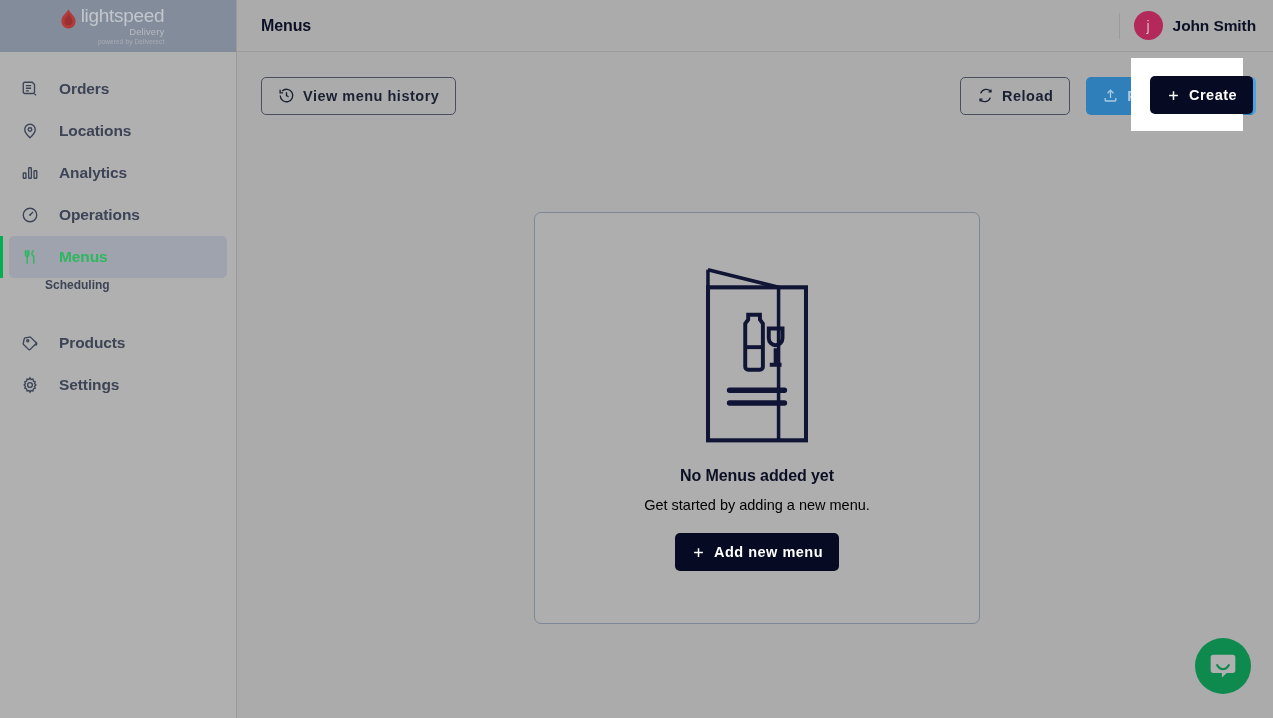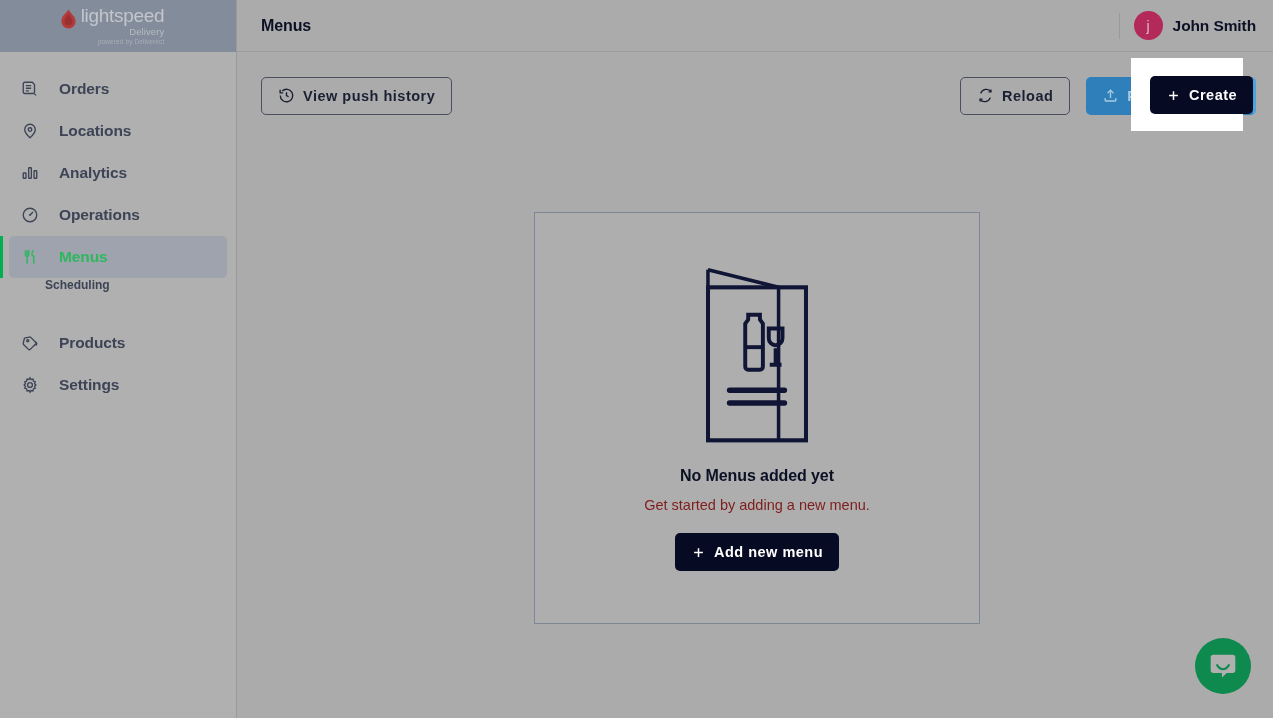--- a/index.html
+++ b/index.html
@@ -243,38 +243,38 @@
     left: 19px; top: 18px;
   }
 
   
   .card {
     position: absolute;
     left: 534px; top: 212px;
     width: 446px;
     height: 412px;
     border: 1px solid #7e8794;
-    border-radius: 0;
+    border-radius: 7px;
     background: #aeaeae;
     display: flex;
     flex-direction: column;
     align-items: center;
     justify-content: center;
   }
   .menu-illustration { width: 102px; height: 180px; margin-bottom: 22px; }
   .empty-title {
     font-size: 16px;
     font-weight: 700;
     color: #0c1024;
     margin-bottom: 12px;
     letter-spacing: -0.1px;
   }
   .empty-sub {
     font-size: 14.5px;
-    color: #7f1d1d;
+    color: #000000;
     margin-bottom: 20px;
   }
 
   
   .intercom {
     position: absolute;
     right: 22px; bottom: 24px;
     width: 56px; height: 56px;
     border-radius: 50%;
     background: #0e8a4f;
@@ -387,21 +387,21 @@
   </header>
 
   <div class="actionbar">
 
     <button class="btn btn-outline">
       <svg width="17" height="17" viewBox="0 0 24 24" fill="none" stroke="currentColor" stroke-width="1.9">
         <path d="M3.2 12a8.8 8.8 0 1 0 2.6-6.2"></path>
         <path d="M3 4v4.2h4.2"></path>
         <path d="M12 7.4V12l3 1.8"></path>
       </svg>
-      <span>View push history</span>
+      <span>View menu history</span>
     </button>
 
     <div class="spacer"></div>
 
     <div class="right-actions">
 
       <button class="btn btn-outline">
         <svg width="17" height="17" viewBox="0 0 24 24" fill="none" stroke="currentColor" stroke-width="1.9">
           <path d="M20 6.5A8.6 8.6 0 0 0 5.2 9"></path>
           <path d="M4 17.5A8.6 8.6 0 0 0 18.8 15"></path>

